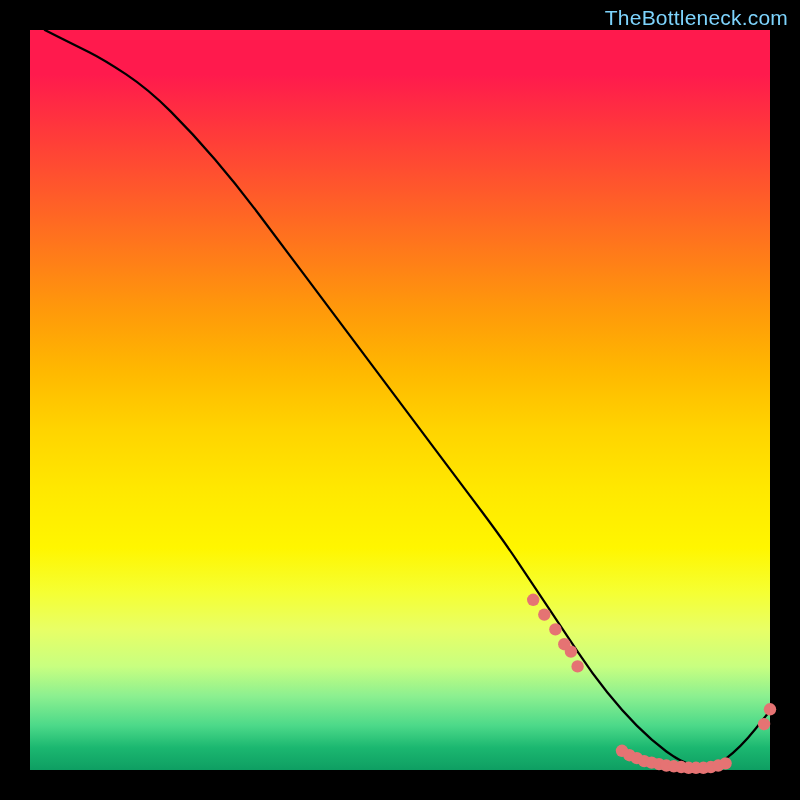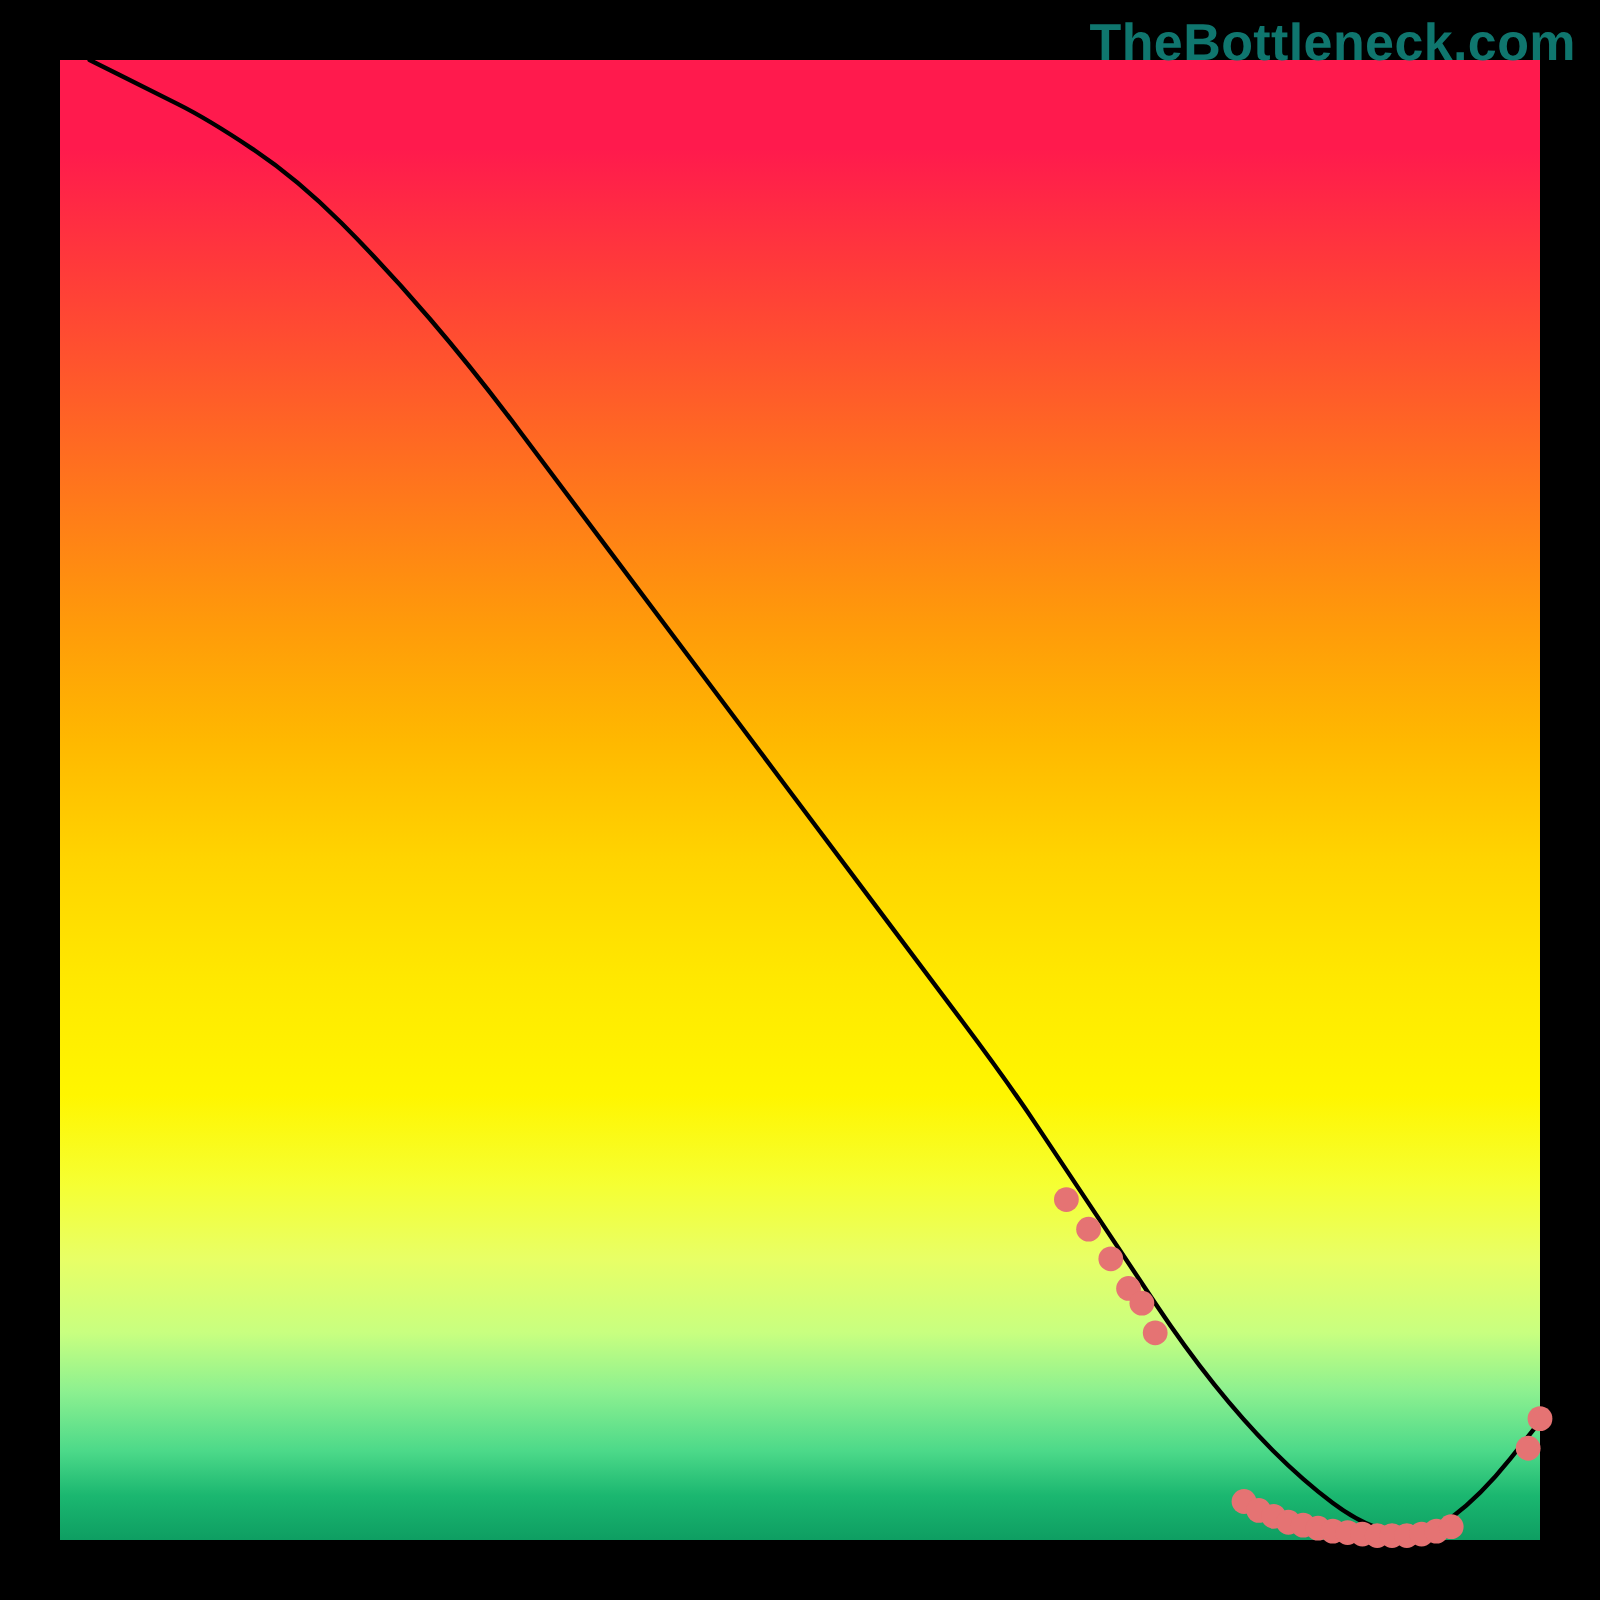--- a/index.html
+++ b/index.html
@@ -34,23 +34,23 @@
       #4cd989 94%,
       #1bb770 97%,
       #0e9e62 100%
     );
   }
   .watermark {
     position: absolute;
     top: 6px;
     right: 12px;
     font-family: Arial, Helvetica, sans-serif;
-    font-size: 26px;
-    font-weight: 700;
-    color: #0f766e;
+    font-size: 21px;
+    font-weight: 400;
+    color: #7dd3fc;
     letter-spacing: 0.2px;
   }
   svg.curve {
     position: absolute;
     left: 30px;
     top: 30px;
     width: 740px;
     height: 740px;
     overflow: visible;
   }

